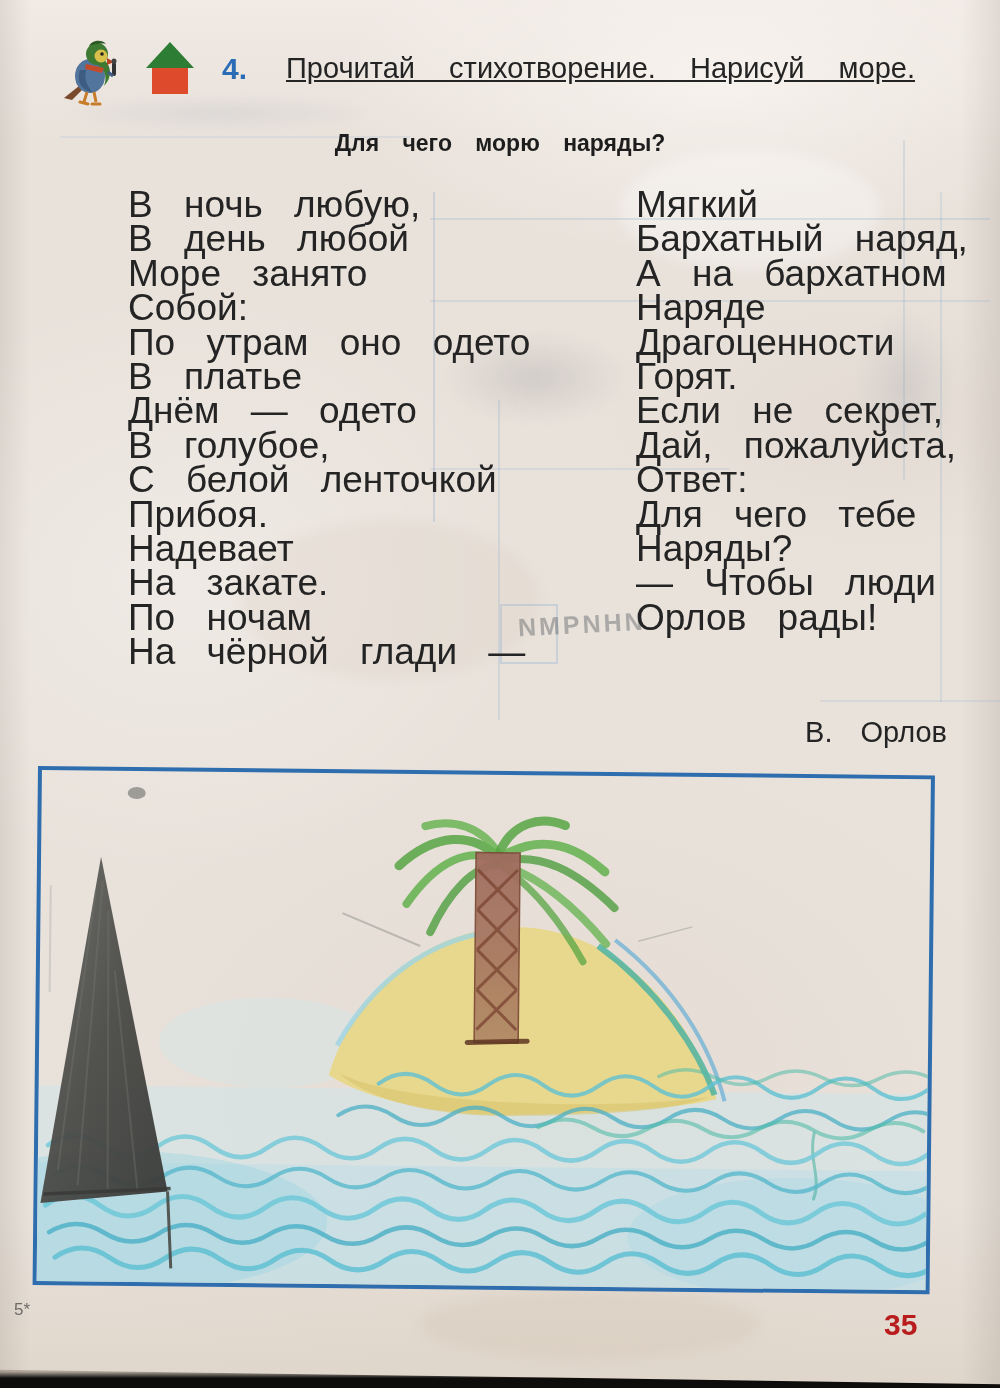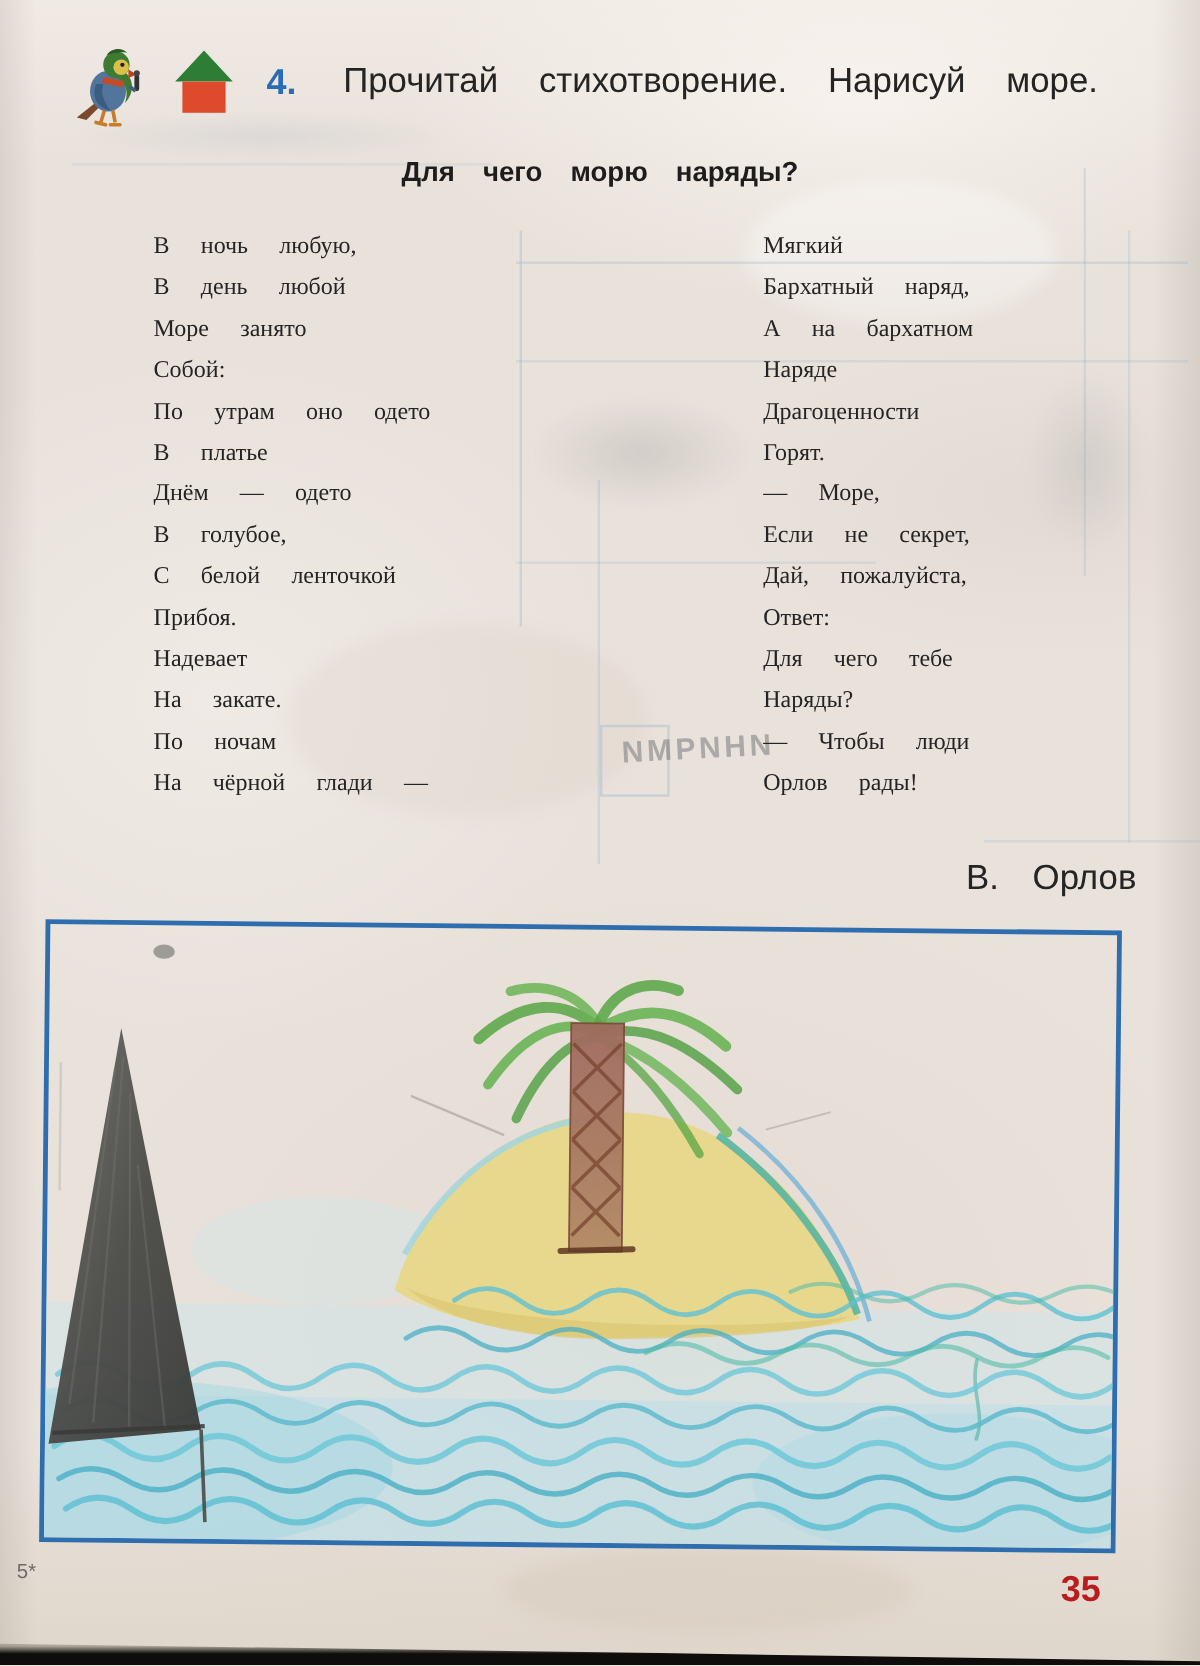--- a/index.html
+++ b/index.html
@@ -25,30 +25,30 @@
 
   
   .parrot { position:absolute; left:56px; top:34px; width:80px; height:76px; }
   .house  { position:absolute; left:144px; top:40px; width:52px; height:56px; }
   .task-num {
     position:absolute; left:222px; top:52px;
     font-size:30px; font-weight:bold; color:#2a6cb5;
   }
   .instruction {
     position:absolute; left:286px; top:52px; width:680px;
-    font-size:29px; color:#242424; word-spacing:26px; white-space:nowrap;
+    font-size:29px; color:#242424; word-spacing:26px; white-space:nowrap;text-decoration:underline;
   }
   .poem-title {
     position:absolute; left:0; top:130px; width:1000px; text-align:center;
     font-size:23px; font-weight:bold; color:#1d1d1d; word-spacing:17px;
   }
 
   
-  .col { position:absolute; top:188px; font-size:20px; line-height:34.4px;
-         color:#242424; word-spacing:21px;font-family:Liberation Serif, serif; }
+  .col { position:absolute; top:188px; font-size:37px; line-height:34.4px;
+         color:#242424; word-spacing:21px; }
   .col-left  { left:128px; width:352px; }
   .col-right { left:636px; width:318px; }
   .pline { white-space:nowrap; }
   .author {
     position:absolute; left:632px; top:716px; width:315px; text-align:right;
     font-size:29px; color:#242424; word-spacing:20px;
   }
 
   
   .bleed { position:absolute; pointer-events:none; }
@@ -148,21 +148,20 @@
     <div class="pline">На чёрной глади —</div>
   </div>
 
   <div class="col col-right">
     <div class="pline">Мягкий</div>
     <div class="pline">Бархатный наряд,</div>
     <div class="pline">А на бархатном</div>
     <div class="pline">Наряде</div>
     <div class="pline">Драгоценности</div>
     <div class="pline">Горят.</div>
-    <div class="pline">— Море,</div>
     <div class="pline">Если не секрет,</div>
     <div class="pline">Дай, пожалуйста,</div>
     <div class="pline">Ответ:</div>
     <div class="pline">Для чего тебе</div>
     <div class="pline">Наряды?</div>
     <div class="pline">— Чтобы люди</div>
     <div class="pline">Орлов рады!</div>
   </div>
 
   <div class="author">В. Орлов</div>

